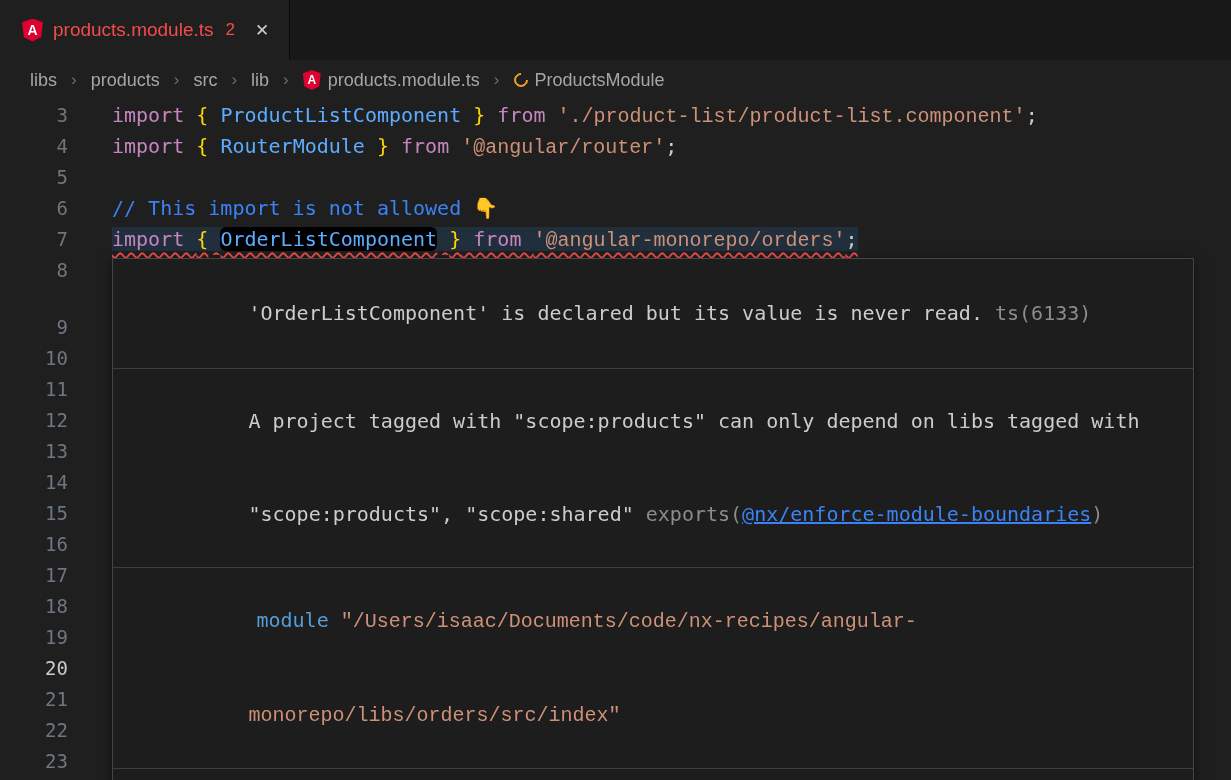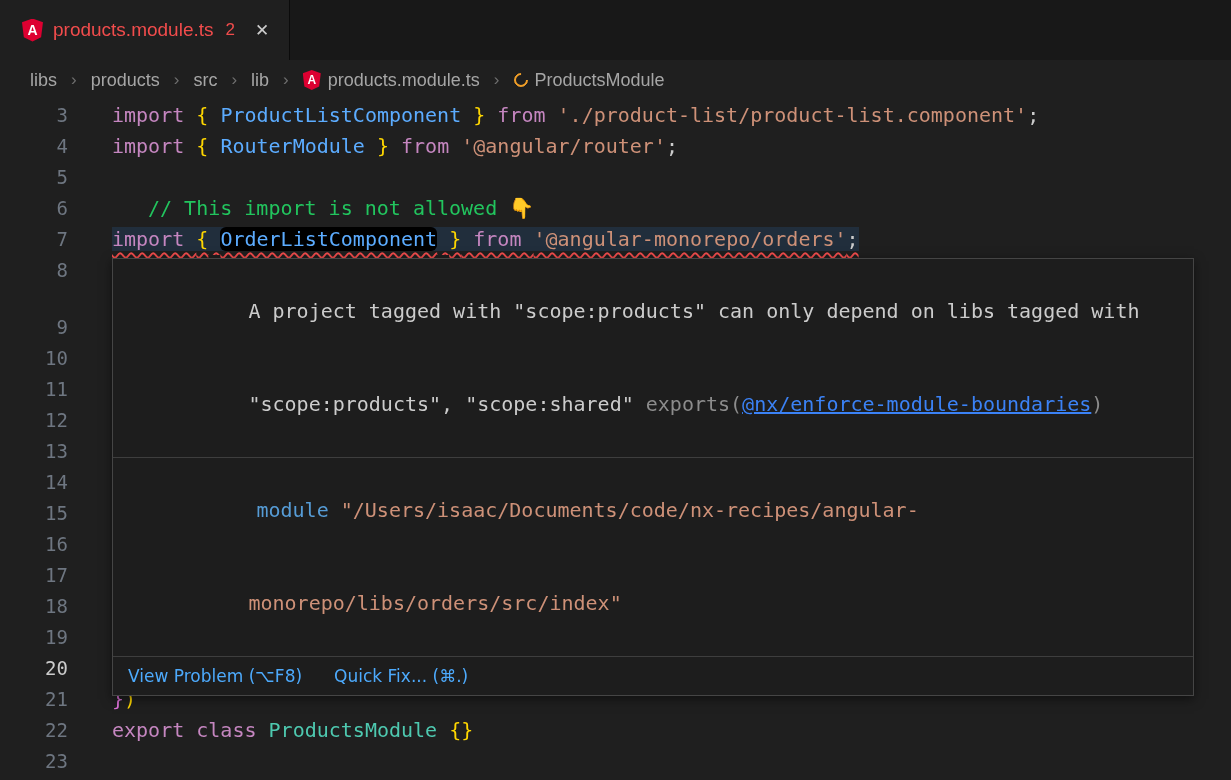--- a/index.html
+++ b/index.html
@@ -38,22 +38,22 @@
   .code-line { display:flex; height:31px; line-height:31px; }
   .code-line[data-ln="9"] { margin-top:26px; }
   .gutter { flex:0 0 68px; width:68px; text-align:right; color:#6E7681; font-size:19px; cursor:pointer; }
   .code-line.active .gutter { color:#CCCCCC; }
   .ltext { padding-left:44px; white-space:pre; }
 
   .tok { white-space:pre; }
   .kw   { color:#C586C0; }
   .ty   { color:#5CACFF; }
   .prop { color:#9CDCFE; }
-  .str  { color:#CE9178; }
-  .cmt  { color:#22c55e;margin-left:36px; }
+  .str  { color:#CE9178;font-family:Liberation Mono, monospace; }
+  .cmt  { color:#3b82f6; }
   .fg   { color:#CCCCCC; }
   .gold { color:#FFD700; }
   .orch { color:#DA70D6; }
   .blu  { color:#179FFF; }
   .teal { color:#4EC9B0; }
   .emo  { color:#FFCC4D; }
   .ind  { }
   .ig   { box-shadow:inset 1px 0 0 #3A3A3A; }
   .blame { color:#6A6A6A; padding-left:70px; }
   .hlw { background:#000000; border-radius:6px; }
@@ -199,20 +199,25 @@
           <span class="gutter">22</span>
           <span class="ltext"><span class="tok kw">export class </span><span class="tok teal">ProductsModule </span><span class="tok gold">{}</span></span>
         </div>
         <div class="code-line" data-ln="23">
           <span class="gutter">23</span>
           <span class="ltext"></span>
         </div>
       </div>
 
     <div class="hover">
+      <div class="hrow">
+        <span class="pline">
+          <span class="hmsg">'OrderListComponent' is declared but its value is never read.</span><span class="hmsg"> </span><span class="hsrc">ts(6133)</span>
+        </span>
+      </div>
       <div class="hrow multi">
         <div class="pline">
           <span class="hmsg">A project tagged with "scope:products" can only depend on libs tagged with</span>
         </div>
         <div class="pline">
           <span class="hmsg">"scope:products", "scope:shared" </span><span class="hsrc">exports(</span><a class="hlink">@nx/enforce-module-boundaries</a><span class="hsrc">)</span>
         </div>
       </div>
       <div class="hrow multi">
         <div class="pline">

